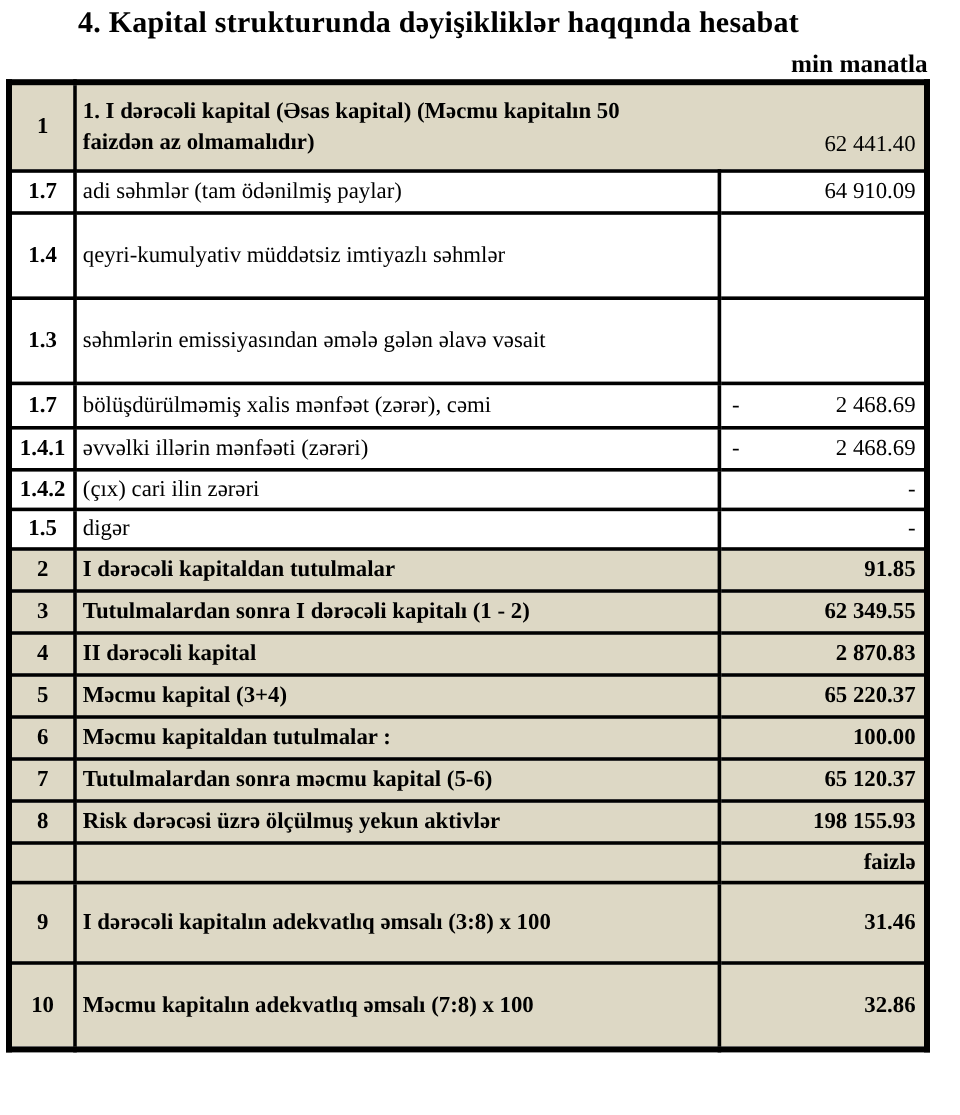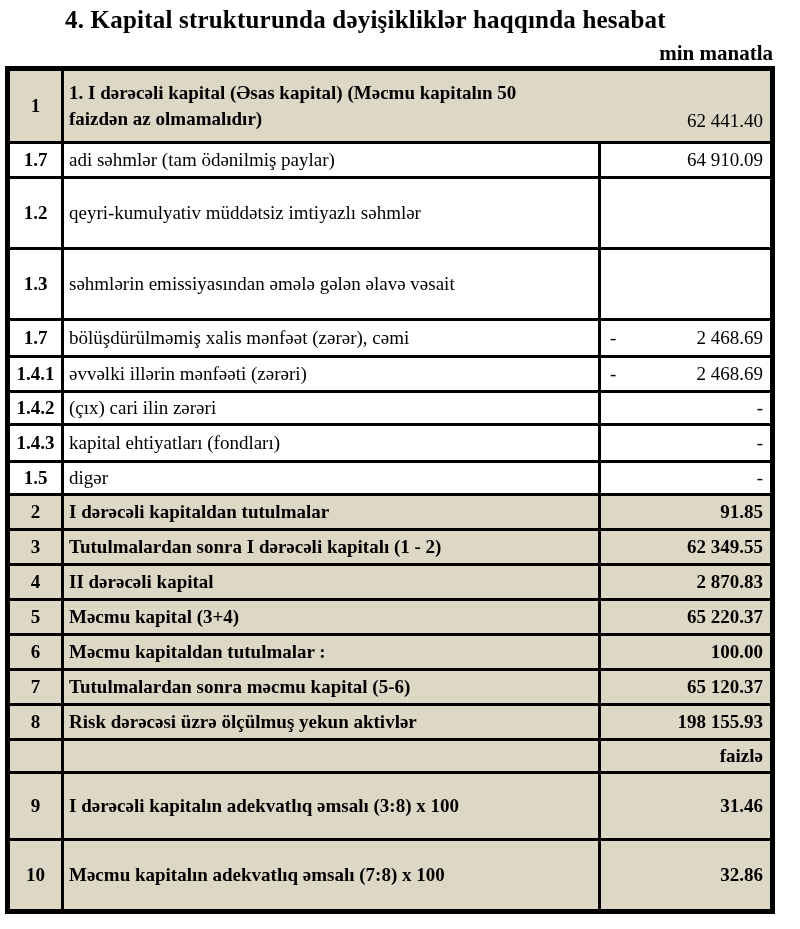--- a/index.html
+++ b/index.html
@@ -85,21 +85,21 @@
       <td class="label">adi səhmlər (tam ödənilmiş paylar)</td>
       <td class="val">
           <div class="valwrap">
             <span class="p"></span>
             <span class="v">64 910.09</span>
           </div>
         </td>
     </tr>
 
     <tr class="white h66">
-      <td class="no">1.2</td>
+      <td class="no">1.4</td>
       <td class="label">qeyri-kumulyativ müddətsiz imtiyazlı səhmlər</td>
       <td class="val">
           <div class="valwrap">
             <span class="p"></span>
             <span class="v"></span>
           </div>
         </td>
     </tr>
 
     <tr class="white h66">
@@ -139,30 +139,20 @@
       <td class="no">1.4.2</td>
       <td class="label">(çıx) cari ilin zərəri</td>
       <td class="val">
           <div class="valwrap">
             <span class="p"></span>
             <span class="v">-</span>
           </div>
         </td>
     </tr>
 
-    <tr class="white h32">
-      <td class="no">1.4.3</td>
-      <td class="label">kapital ehtiyatları (fondları)</td>
-      <td class="val">
-          <div class="valwrap">
-            <span class="p"></span>
-            <span class="v">-</span>
-          </div>
-        </td>
-    </tr>
 
     <tr class="white h28">
       <td class="no">1.5</td>
       <td class="label">digər</td>
       <td class="val">
           <div class="valwrap">
             <span class="p"></span>
             <span class="v">-</span>
           </div>
         </td>

